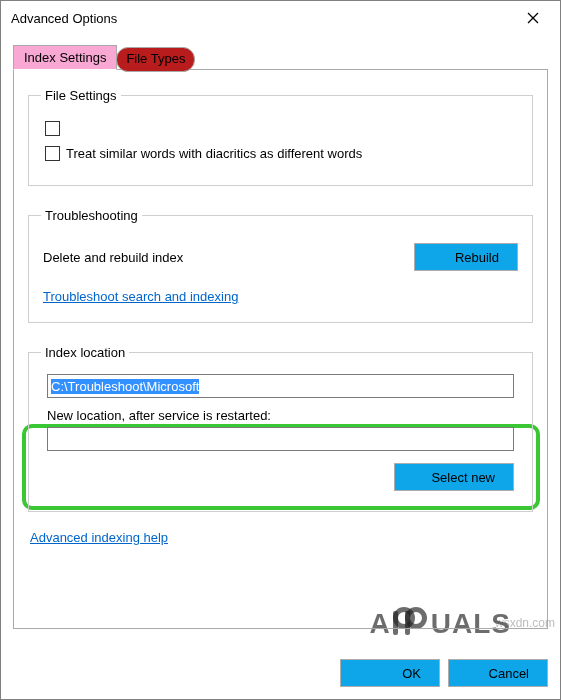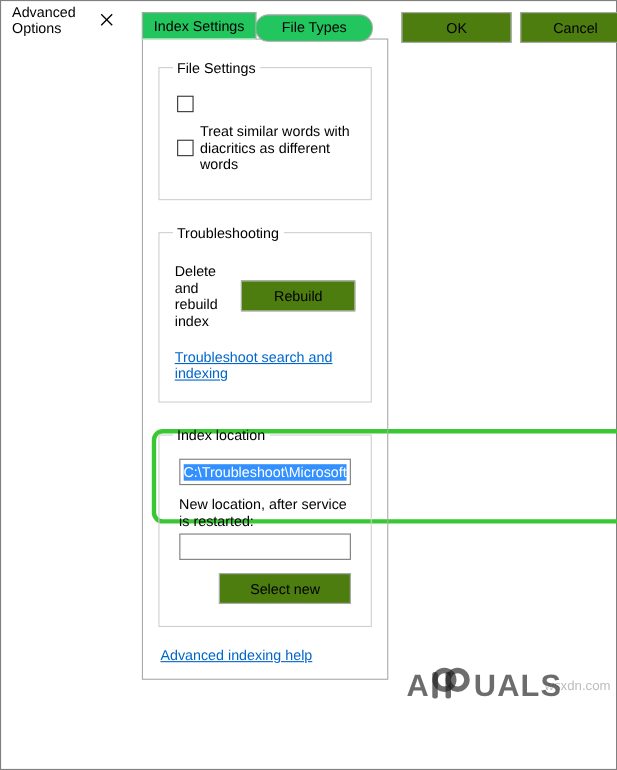--- a/index.html
+++ b/index.html
@@ -12,21 +12,21 @@
     height: 700px;
     overflow: hidden;
     position: relative;
   }
   .window {
     width: 561px;
     height: 700px;
     border: 1px solid #808080;
     background: #fff;
     display: flex;
-    flex-direction: row;
+    flex-direction: column;
   }
   .titlebar {
     height: 34px;
     display: flex;
     align-items: center;
     justify-content: space-between;
     padding: 0 6px 0 10px;
   }
   .titlebar .title {
     font-size: 13px;
@@ -49,33 +49,33 @@
   .tabstrip {
     display: flex;
     gap: 0;
     position: relative;
     z-index: 2;
   }
   .tab {
     border: 1px solid #a9a9a9;
     padding: 4px 10px;
     font-size: 13px;
-    background: #22c55e;
+    background: #f9a8d4;
     position: relative;
     margin-right: -1px;
     cursor: default;
   }
   .tab.active {
     border-bottom: 1px solid #fff;
     z-index: 3;
   }
   .tab.inactive {
     top: 2px;
-    padding: 3px 23px;
-    background: #22c55e;
+    padding: 3px 9px;
+    background: #b91c1c;
     border-radius: 12px;
   }
   .tabpanel {
     border: 1px solid #a9a9a9;
     margin-top: -1px;
     padding: 18px 14px 8px 14px;
     position: relative;
     z-index: 1;
     min-height: 560px;
   }
@@ -106,24 +106,25 @@
   .trouble-row {
     display: flex;
     align-items: center;
     justify-content: space-between;
     margin: 6px 2px 18px 2px;
   }
   .btn {
     min-width: 104px;
     height: 28px;
     border: 1px solid #adadad;
-    background: #4d7c0f;
+    background: #0ea5e9;
     font: inherit;
     padding: 0 18px;
     cursor: default;
+    text-align: right;
   }
   .link {
     color: #0066cc;
     text-decoration: underline;
     cursor: default;
   }
   .label {
     margin: 6px 0 4px 6px;
     color: #000;
   }

